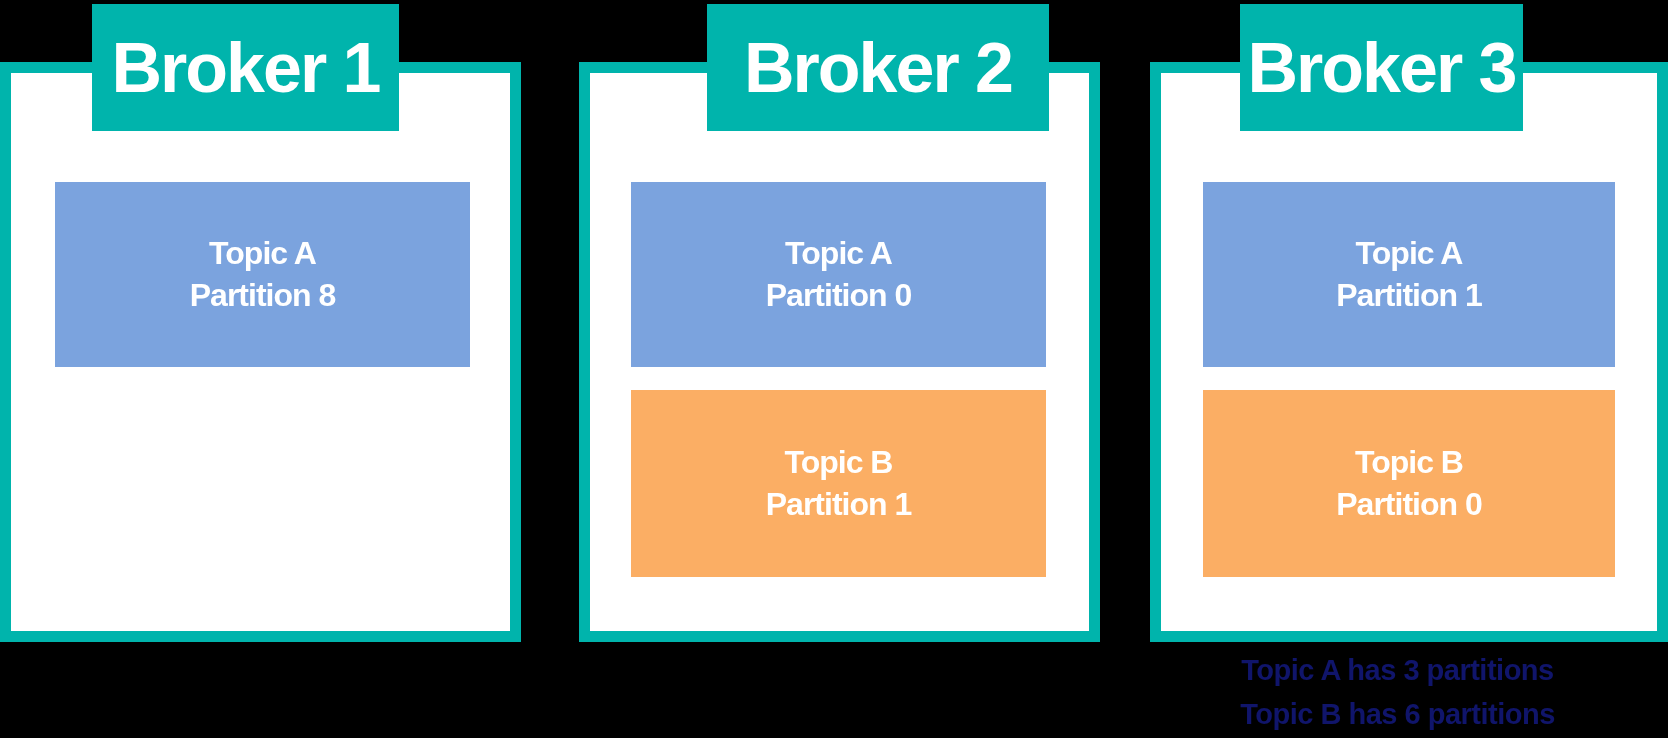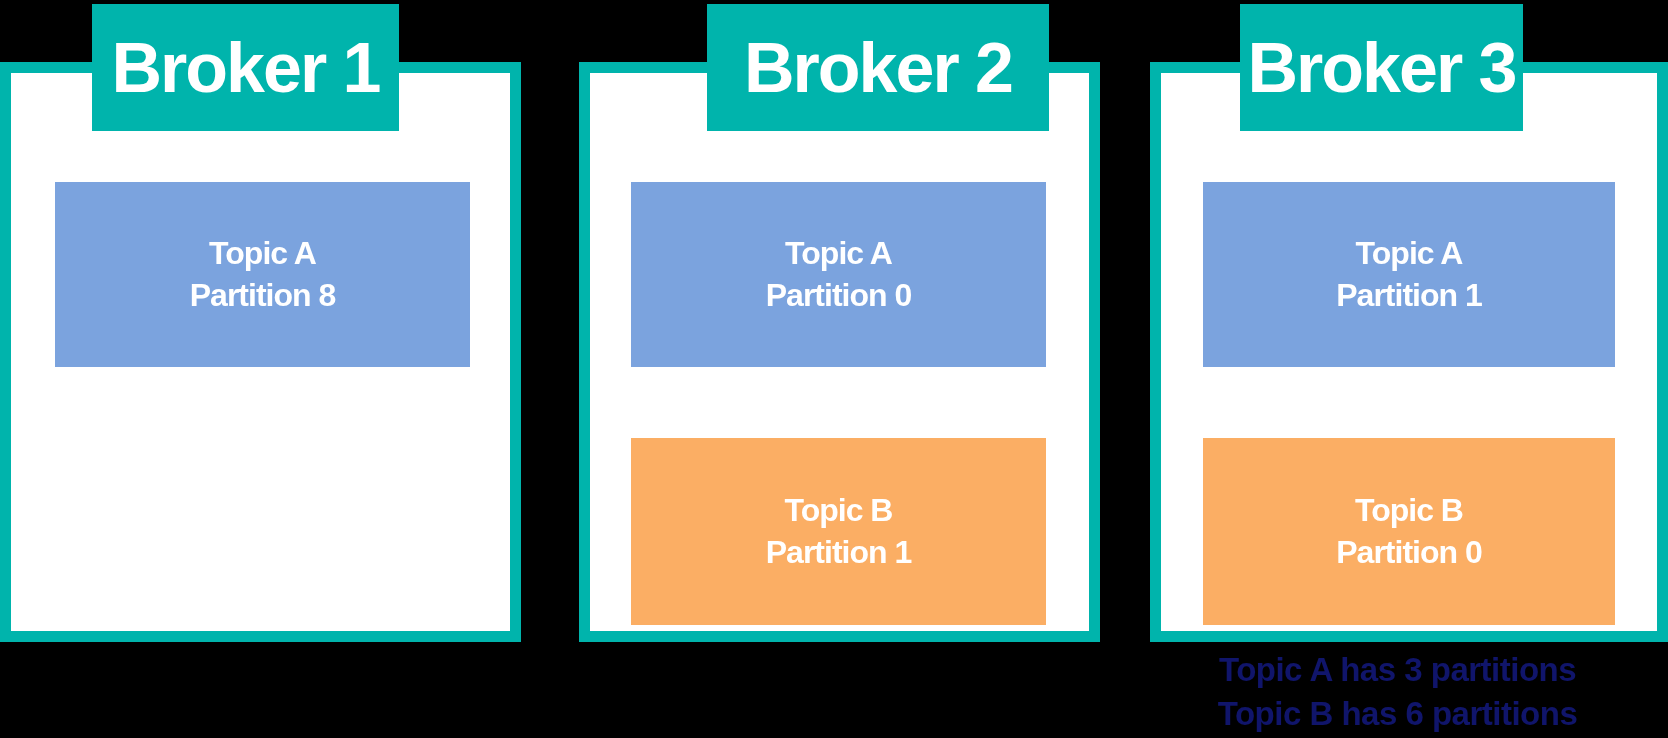--- a/index.html
+++ b/index.html
@@ -56,37 +56,37 @@
     justify-content: center;
     color: #ffffff;
     font-size: 32px;
     font-weight: bold;
     line-height: 1.3;
     letter-spacing: -1px;
     text-align: center;
     z-index: 2;
   }
   .partition.topic-a { background: var(--blue, #7BA3DE); }
-  .partition.topic-b { background: var(--orange, #FBAE64); margin-top: 48px; }
+  .partition.topic-b { background: var(--orange, #FBAE64); }
 
   .part-b1-a { left: 55px;   top: 182px; width: 415px; height: 185px; }
   .part-b2-a { left: 631px;  top: 182px; width: 415px; height: 185px; }
   .part-b2-b { left: 631px;  top: 390px; width: 415px; height: 187px; }
   .part-b3-a { left: 1203px; top: 182px; width: 412px; height: 185px; }
   .part-b3-b { left: 1203px; top: 390px; width: 412px; height: 187px; }
 
   
   .note {
     position: absolute;
     left: 1135px;
     top: 648px;
     width: 525px;
     text-align: center;
     color: var(--navy, #10156B);
-    font-size: 33px;
+    font-size: 29px;
     font-weight: bold;
     line-height: 44px;
     letter-spacing: -0.5px;
     z-index: 2;
   }
 </style>
 </head>
 <body>
 
 <div class="canvas">

